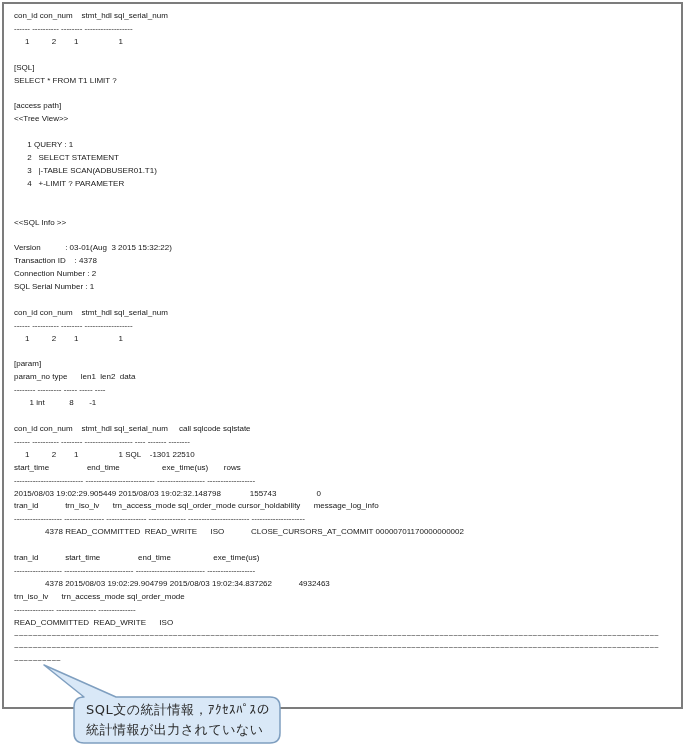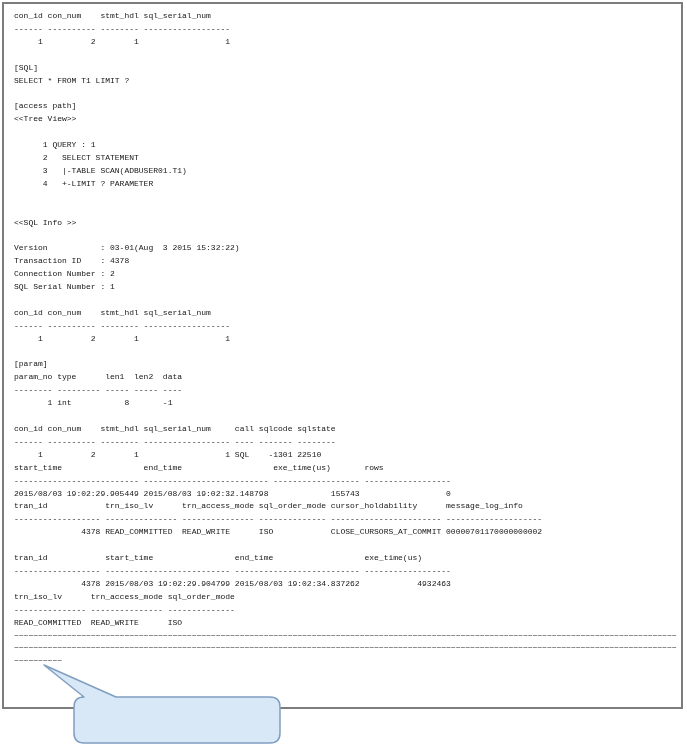--- a/index.html
+++ b/index.html
@@ -16,21 +16,21 @@
     width:681px;height:707px;
     border:2px solid #7c7c7c;
     box-sizing:border-box;
     background:#ffffff;
     overflow:hidden;
   }
   .trace{
     position:absolute;
     left:10px;top:6px;right:2px;
     margin:0;
-    font-family:Liberation Mono, monospace;
+    font-family:Liberation Sans, sans-serif;
     font-size:8px;
     line-height:12.9px;
     color:#161616;
     white-space:pre;
     overflow:hidden;
   }
   .callout-svg{
     position:absolute;
     left:0;top:650px;
     width:687px;height:98px;
@@ -108,14 +108,16 @@
 READ_COMMITTED  READ_WRITE      ISO
 ~~~~~~~~~~~~~~~~~~~~~~~~~~~~~~~~~~~~~~~~~~~~~~~~~~~~~~~~~~~~~~~~~~~~~~~~~~~~~~~~~~~~~~~~~~~~~~~~~~~~~~~~~~~~~~~~~~~~~~~~~~~~~~~~~~~~~~~~~~
 ~~~~~~~~~~~~~~~~~~~~~~~~~~~~~~~~~~~~~~~~~~~~~~~~~~~~~~~~~~~~~~~~~~~~~~~~~~~~~~~~~~~~~~~~~~~~~~~~~~~~~~~~~~~~~~~~~~~~~~~~~~~~~~~~~~~~~~~~~~
 ~~~~~~~~~~</pre>
   </div>
 
   <svg class="callout-svg" viewBox="0 0 687 98" xmlns="http://www.w3.org/2000/svg" aria-hidden="true">
     <path class="callout-shape" d="M44,15 L116,47 L270,47 Q280,47 280,57 L280,83 Q280,93 270,93 L84,93 Q74,93 74,83 L74,57 Q74,47 84,47 Z"></path>
   </svg>
 
+  <div class="callout-text">SQL文の統計情報，ｱｸｾｽﾊﾟｽの
+統計情報が出力されていない</div>
 
 </div>
 
 </body></html>

